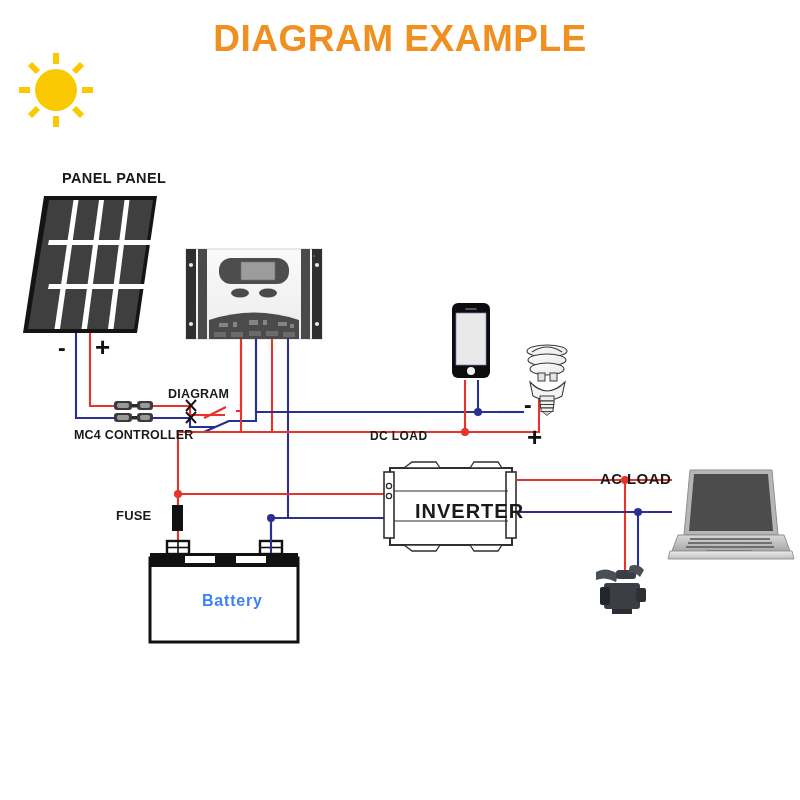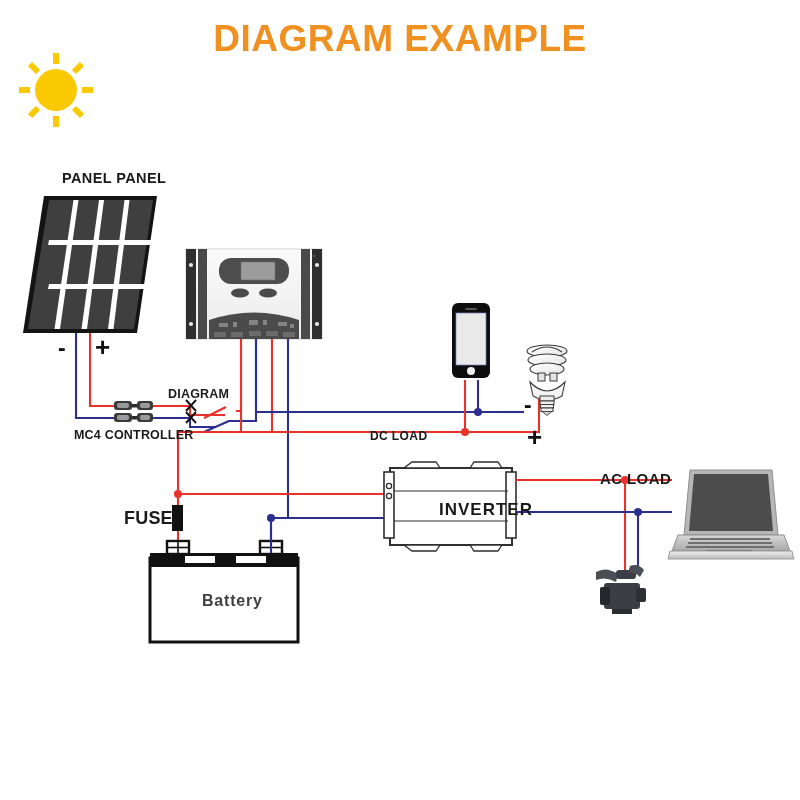--- a/index.html
+++ b/index.html
@@ -15,25 +15,25 @@
   #svgroot{position:absolute;left:0;top:0;width:800px;height:800px;}
   .ttl{
     position:absolute;left:0;top:18px;width:800px;text-align:center;
     font-size:37px;font-weight:bold;color:#ef9021;letter-spacing:0.5px;
   }
   .lbl{position:absolute;font-weight:bold;color:#1a1a1a;white-space:nowrap;}
   .lbl-solar-panel{left:62px;top:170px;font-size:14.5px;letter-spacing:0.4px;}
   .lbl-controller{left:190px;top:230px;font-size:14.5px;letter-spacing:0.4px;}
   .lbl-breaker{left:168px;top:387px;font-size:12.5px;letter-spacing:0.2px;}
   .lbl-mc4{left:74px;top:428px;font-size:12.5px;letter-spacing:0.2px;}
-  .lbl-fuse{left:124px;top:508px;font-size:18px;letter-spacing:0.2px;}
-  .lbl-battery{left:202px;top:592px;font-size:16px;letter-spacing:0.8px;color:#404040;}
+  .lbl-fuse{left:116px;top:508px;font-size:13px;letter-spacing:0.2px;}
+  .lbl-battery{left:202px;top:592px;font-size:16px;letter-spacing:0.8px;color:#3b82f6;}
   .lbl-dcload{left:370px;top:396px;font-size:12px;letter-spacing:0.4px;margin-top:33px;}
   .lbl-acload{left:600px;top:470px;font-size:15px;letter-spacing:0.4px;}
-  .lbl-inverter{left:415px;top:500px;font-size:17px;letter-spacing:1px;margin-left:24px;}
+  .lbl-inverter{left:415px;top:500px;font-size:20px;letter-spacing:1px;}
   .sgn{position:absolute;font-weight:bold;color:#111;line-height:1;}
   .sgn-pn-minus{left:58px;top:337px;font-size:23px;}
   .sgn-pn-plus{left:95px;top:334px;font-size:26px;}
   .sgn-dc-minus{left:524px;top:394px;font-size:23px;}
   .sgn-dc-plus{left:527px;top:424px;font-size:26px;}
 </style>
 </head>
 <body>
 
 <div id="stage">

